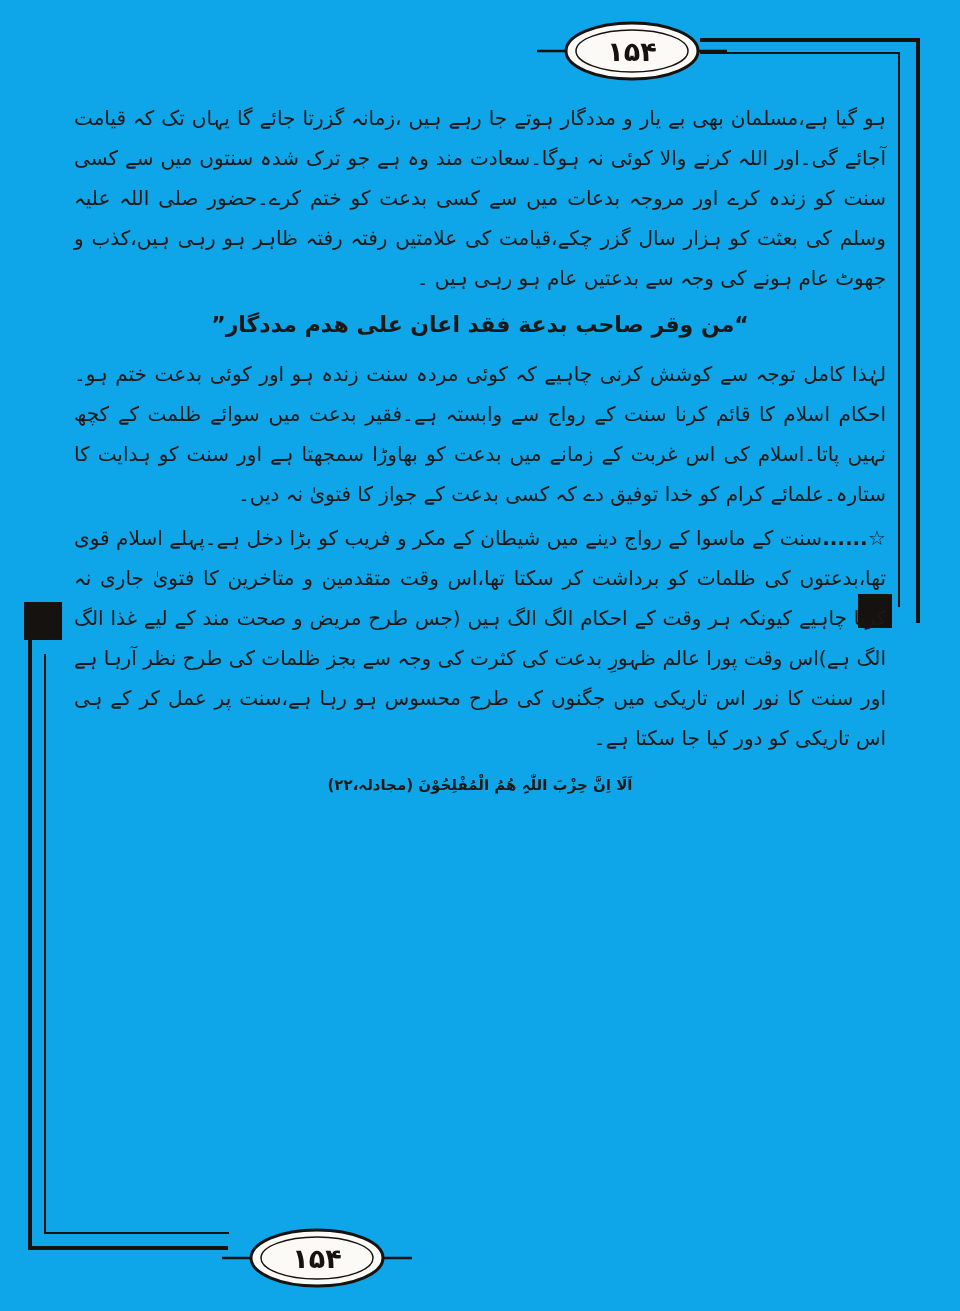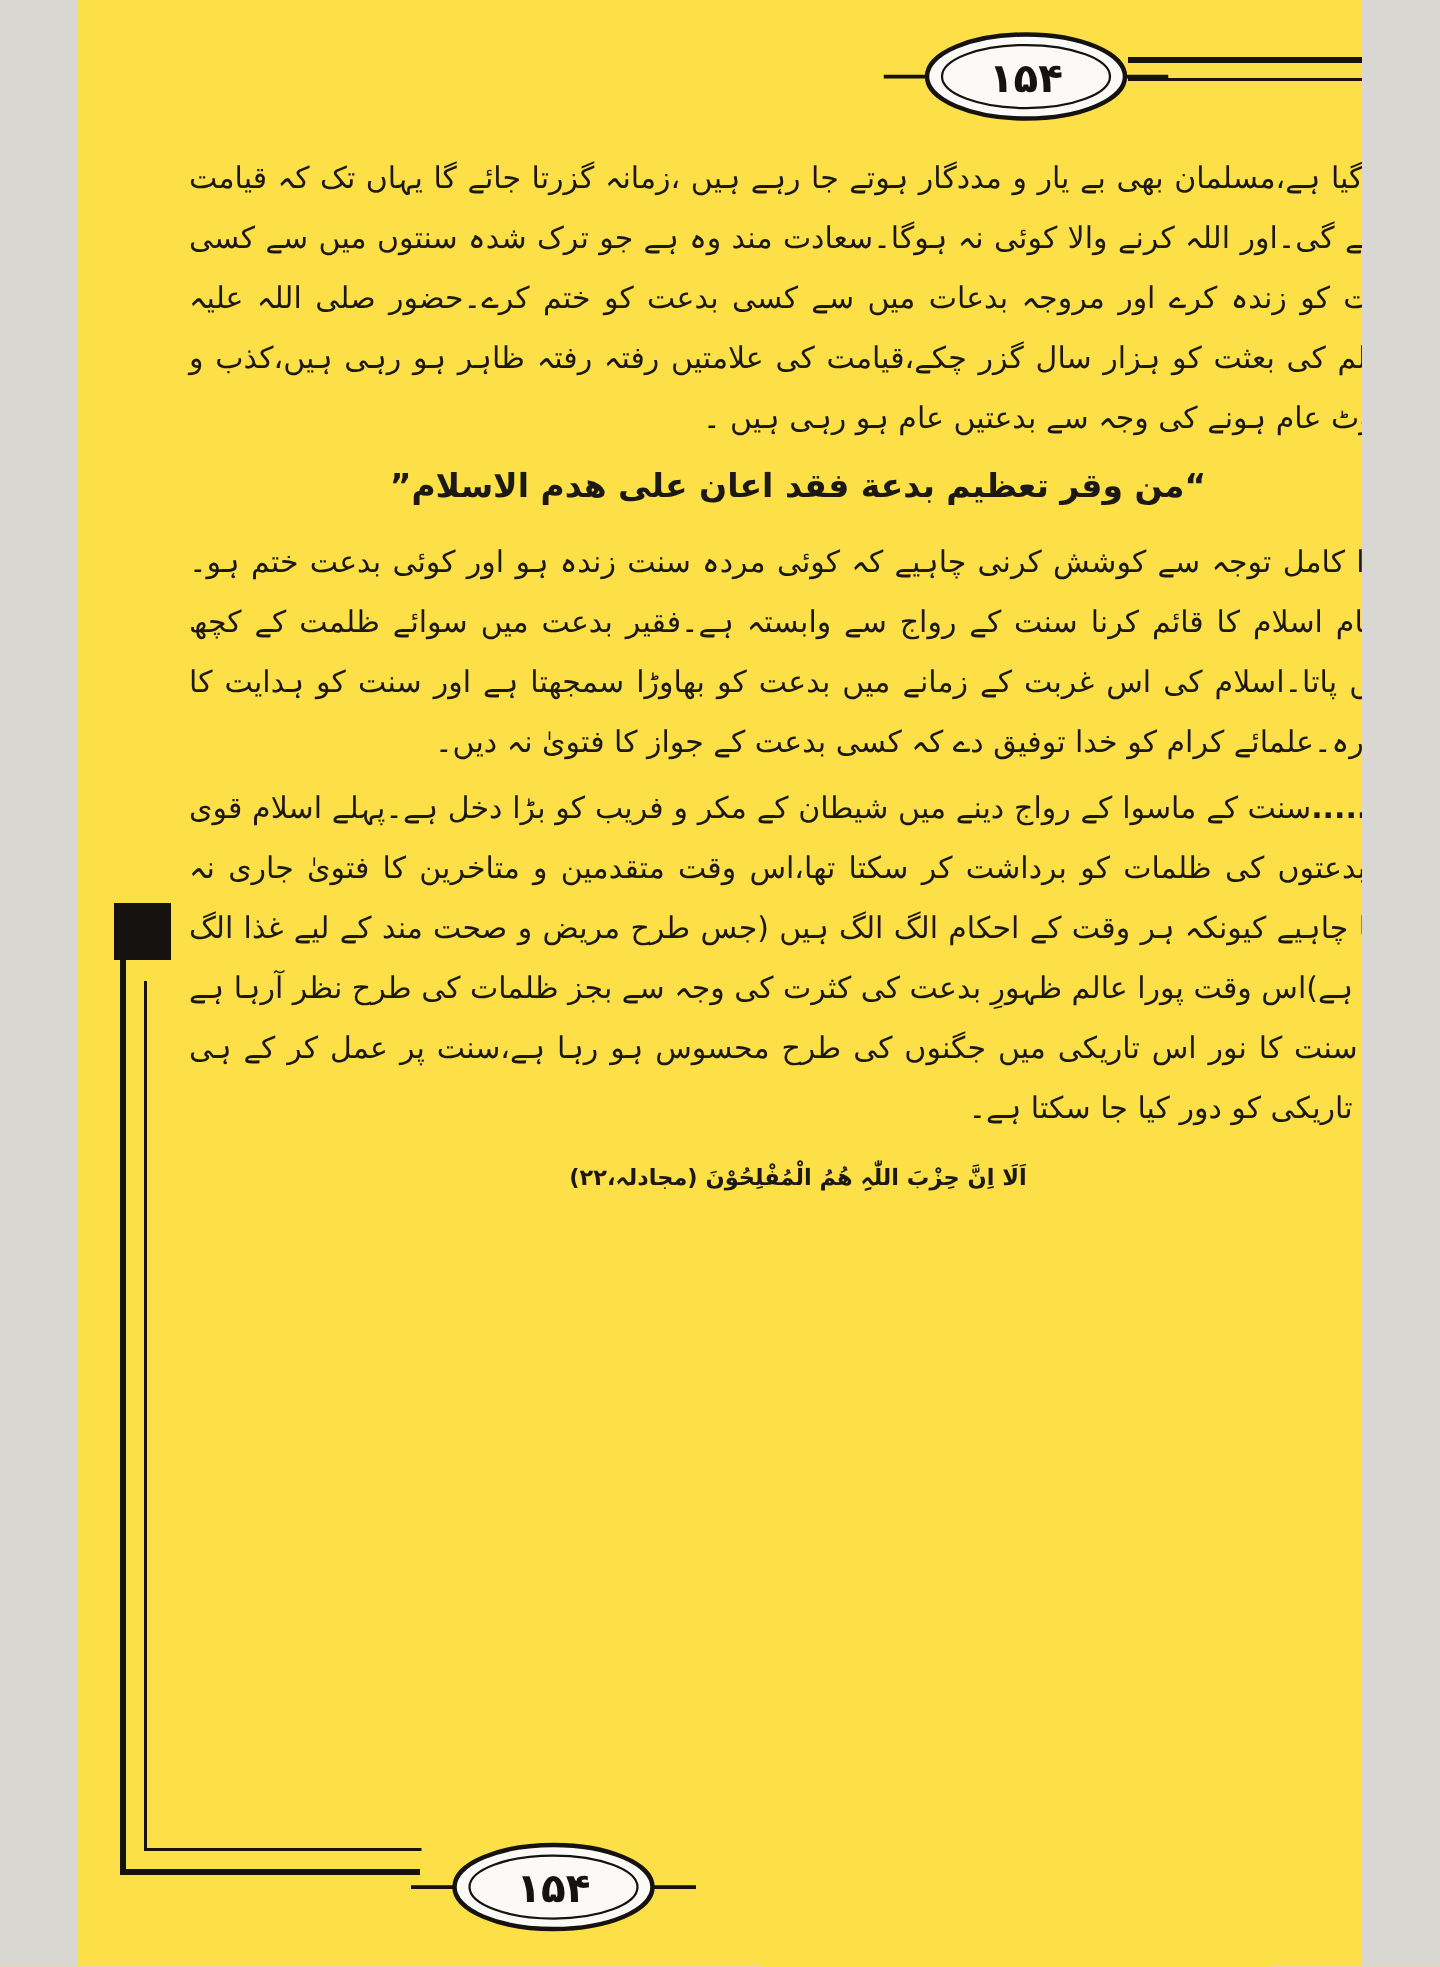--- a/index.html
+++ b/index.html
@@ -1,21 +1,21 @@
 <!DOCTYPE html>
 <html lang="ur" dir="rtl"><head>
 <meta charset="utf-8">
 <style>
   * { margin:0; padding:0; box-sizing:border-box; }
   html,body { background:#d9d7d1; }
   .page {
     position:relative;
-    width:856px; height:1311px;
+    width:960px; height:1311px;
     margin:0 auto;
-    background:#fde047;
+    background:#0ea5e9;
     overflow:hidden;
     font-family:"DejaVu Sans", sans-serif;
     color:#1b1815;
     direction:rtl;
   }
   
   .frame { position:absolute; background:#15120f; }
   .fsq   { position:absolute; background:#15120f; }
   .cartouche { position:absolute; }
   .cartouche text {
@@ -70,19 +70,19 @@
 
   <svg class="cartouche" style="left:222px; top:1226px;" width="190" height="64" viewBox="0 0 190 64">
     <line x1="0" y1="32" x2="190" y2="32" stroke="#15120f" stroke-width="2.5"></line>
     <ellipse cx="95" cy="32" rx="66" ry="28" fill="#fbfaf6" stroke="#15120f" stroke-width="3"></ellipse>
     <ellipse cx="95" cy="32" rx="56" ry="21" fill="none" stroke="#15120f" stroke-width="1.5"></ellipse>
     <text x="95" y="42" text-anchor="middle">۱۵۴</text>
   </svg>
 
   <div class="text-content">
       <div class="para body"><span>ہو گیا ہے،مسلمان بھی بے یار و مددگار ہوتے جا رہے ہیں ،زمانہ گزرتا جائے گا یہاں تک کہ قیامت آجائے گی۔اور اللہ کرنے والا کوئی نہ ہوگا۔سعادت مند وہ ہے جو ترک شدہ سنتوں میں سے کسی سنت کو زندہ کرے اور مروجہ بدعات میں سے کسی بدعت کو ختم کرے۔حضور صلی اللہ علیہ وسلم کی بعثت کو ہزار سال گزر چکے،قیامت کی علامتیں رفتہ رفتہ ظاہر ہو رہی ہیں،کذب و جھوٹ عام ہونے کی وجہ سے بدعتیں عام ہو رہی ہیں ۔</span></div>
-      <div class="para quote"><span>“من وقر تعظیم بدعة فقد اعان علی هدم الاسلام”</span></div>
+      <div class="para quote"><span>“من وقر صاحب بدعة فقد اعان علی هدم مددگار”</span></div>
       <div class="para body"><span>لہٰذا کامل توجہ سے کوشش کرنی چاہیے کہ کوئی مردہ سنت زندہ ہو اور کوئی بدعت ختم ہو۔احکام اسلام کا قائم کرنا سنت کے رواج سے وابستہ ہے۔فقیر بدعت میں سوائے ظلمت کے کچھ نہیں پاتا۔اسلام کی اس غربت کے زمانے میں بدعت کو بھاوڑا سمجھتا ہے اور سنت کو ہدایت کا ستارہ۔علمائے کرام کو خدا توفیق دے کہ کسی بدعت کے جواز کا فتویٰ نہ دیں۔</span></div>
       <div class="para body"><span class="marker">☆......</span><span>سنت کے ماسوا کے رواج دینے میں شیطان کے مکر و فریب کو بڑا دخل ہے۔پہلے اسلام قوی تھا،بدعتوں کی ظلمات کو برداشت کر سکتا تھا،اس وقت متقدمین و متاخرین کا فتویٰ جاری نہ کرنا چاہیے کیونکہ ہر وقت کے احکام الگ الگ ہیں (جس طرح مریض و صحت مند کے لیے غذا الگ الگ ہے)اس وقت پورا عالم ظہورِ بدعت کی کثرت کی وجہ سے بجز ظلمات کی طرح نظر آرہا ہے اور سنت کا نور اس تاریکی میں جگنوں کی طرح محسوس ہو رہا ہے،سنت پر عمل کر کے ہی اس تاریکی کو دور کیا جا سکتا ہے۔</span></div>
       <div class="para verse"><span>اَلَا اِنَّ حِزْبَ اللّٰہِ ھُمُ الْمُفْلِحُوْنَ (مجادلہ،۲۲)</span></div>
     </div>
 
 </div>
 
 </body></html>

